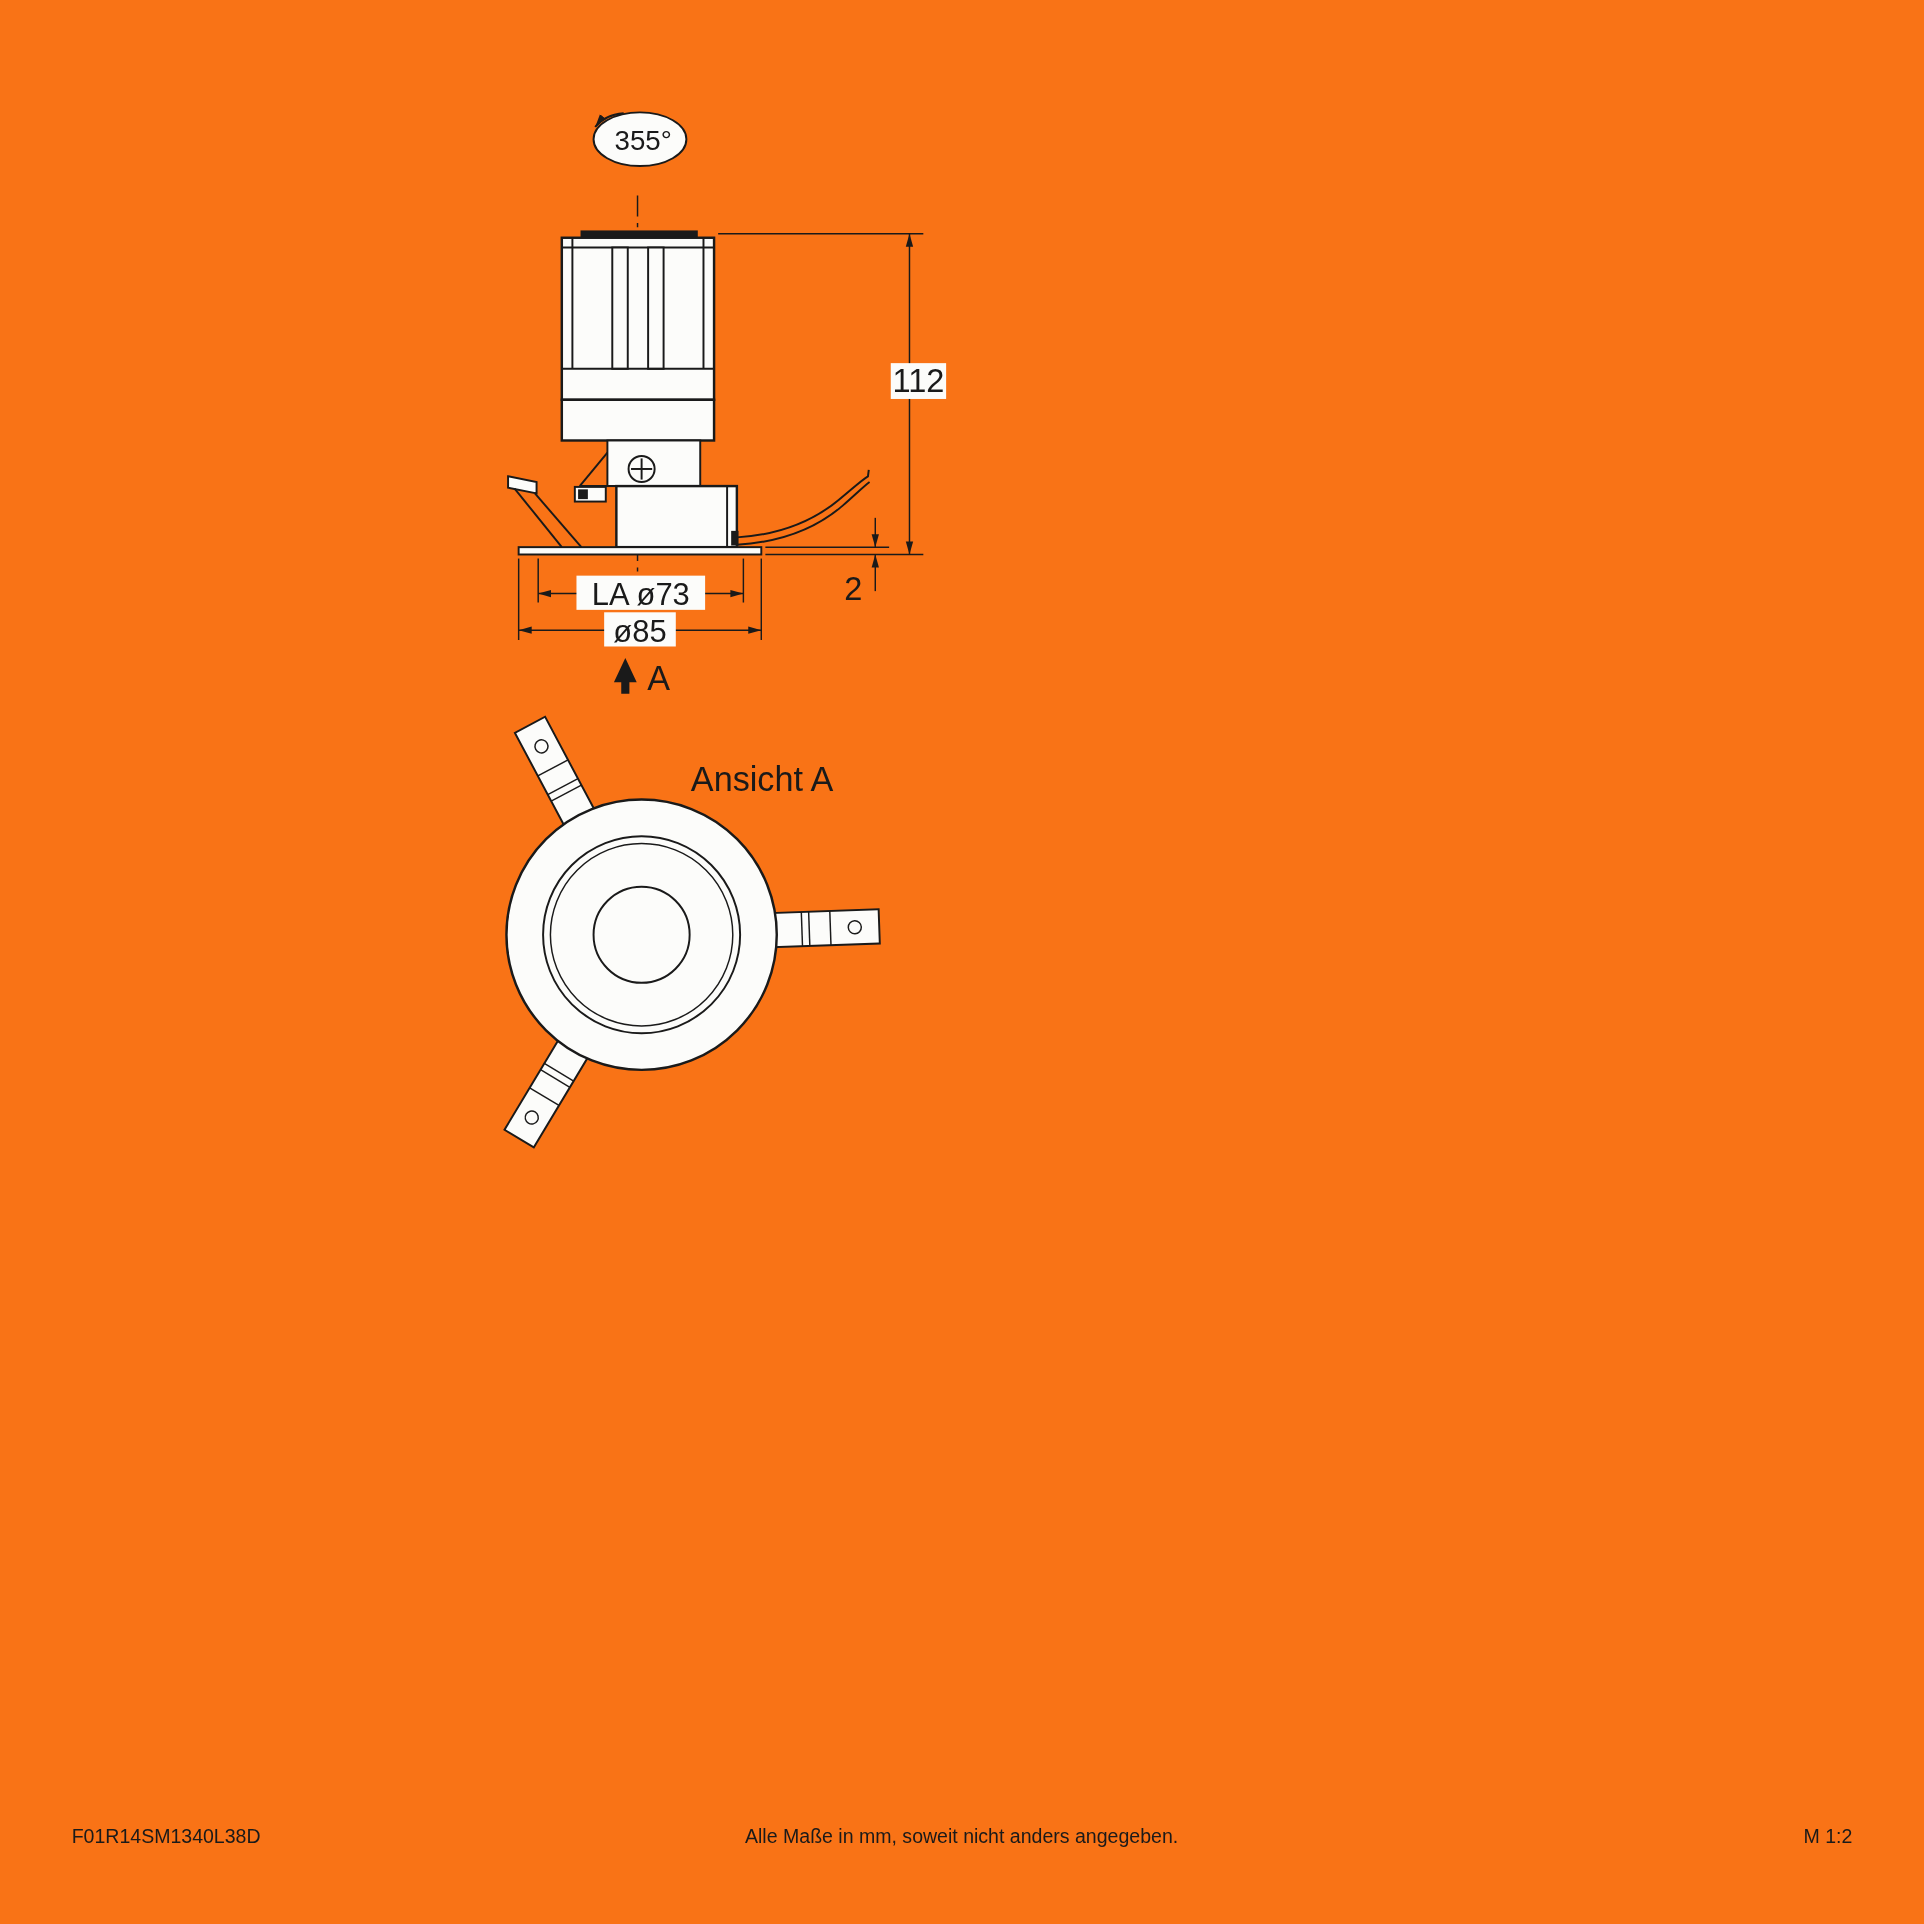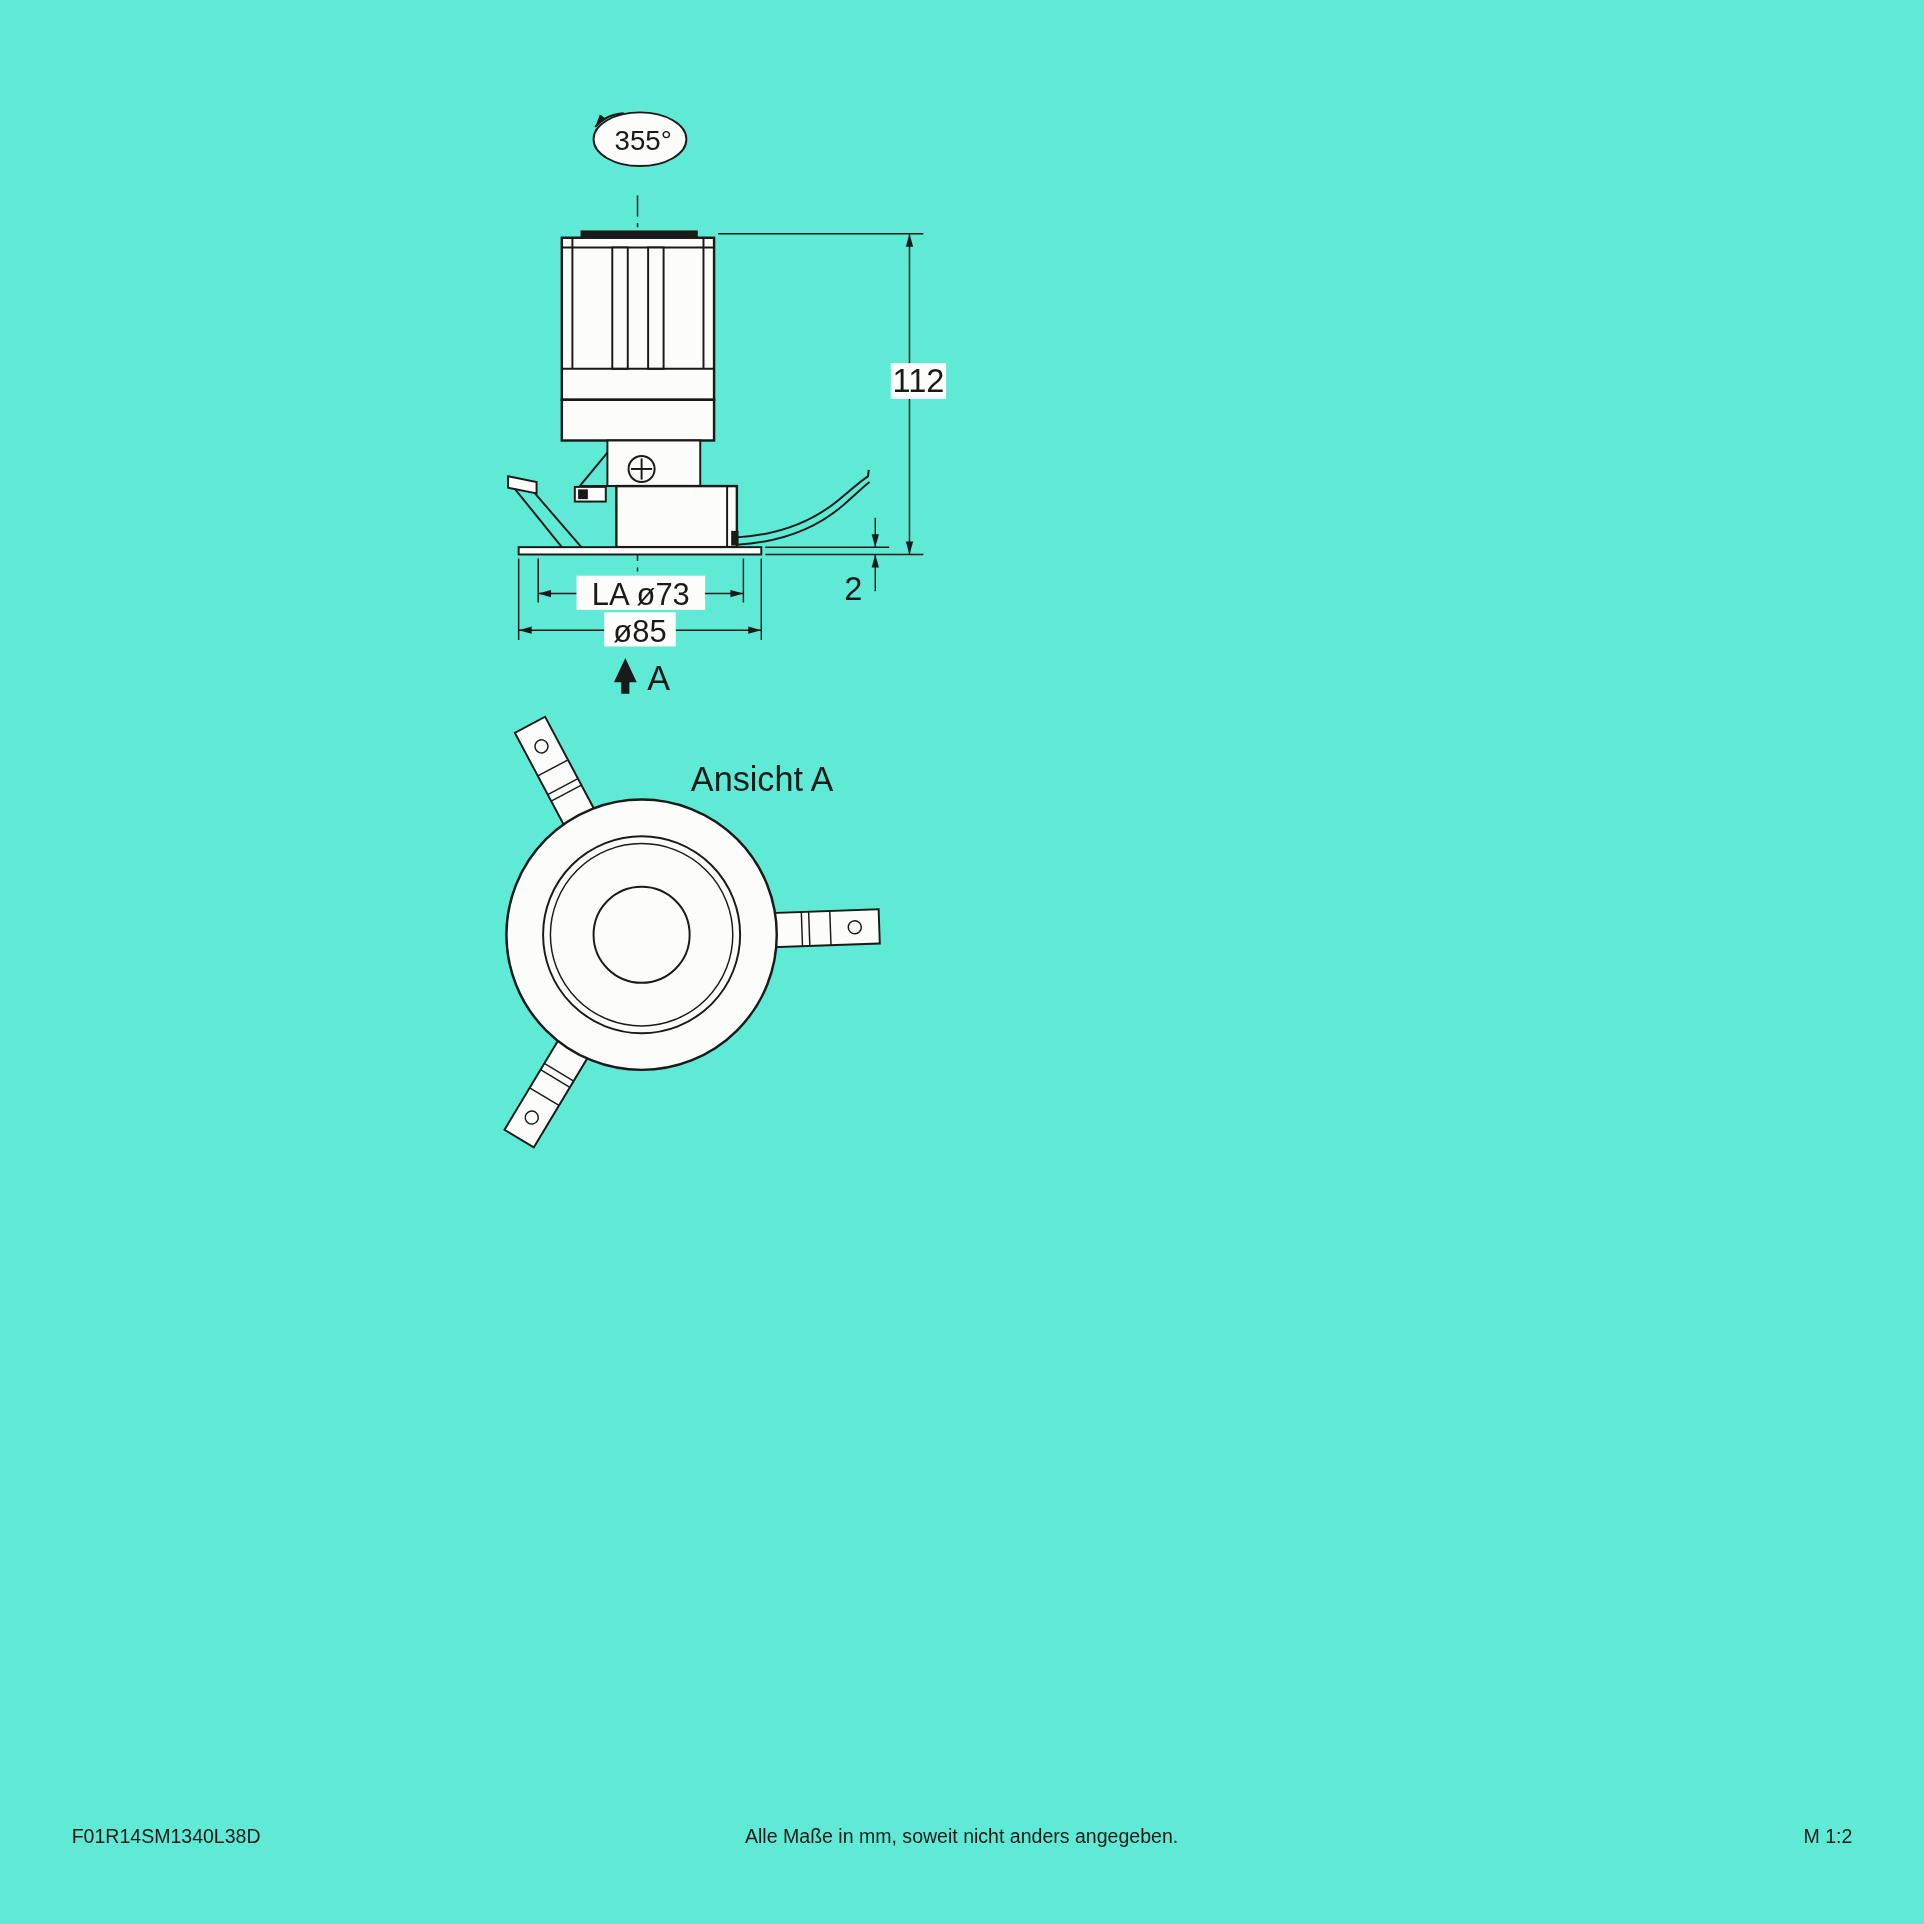--- a/index.html
+++ b/index.html
@@ -5,21 +5,21 @@
   html, body {
     margin: 0;
     padding: 0;
     background: #fcfcfa;
     font-family: "Liberation Sans", sans-serif;
   }
   .page {
     position: relative;
     width: 1924px;
     height: 1924px;
-    background: #5eead4;
+    background: #f97316;
     overflow: hidden;
   }
   svg { display: block; }
   .ink { stroke: #1a1a1a; }
   .thick  { stroke-width: 3;   fill: none; }
   .med    { stroke-width: 2.4; fill: none; }
   .thin   { stroke-width: 1.8; fill: none; }
   .filled { fill: #1a1a1a; stroke: none; }
   .paper  { fill: #fcfcfa; }
   .dimtxt { font-size: 40px; fill: #1a1a1a; }

